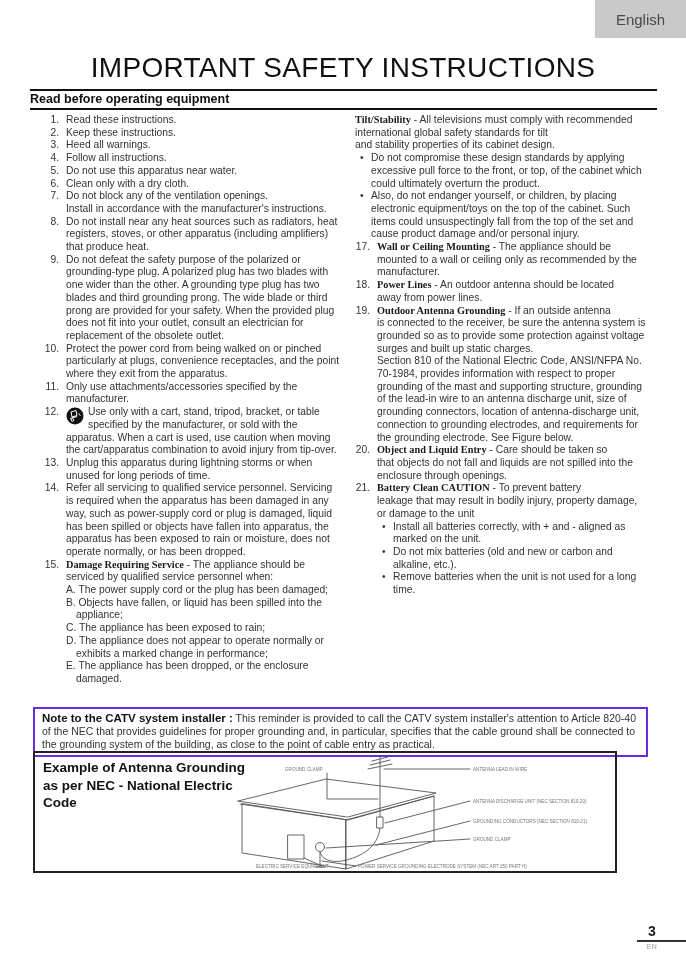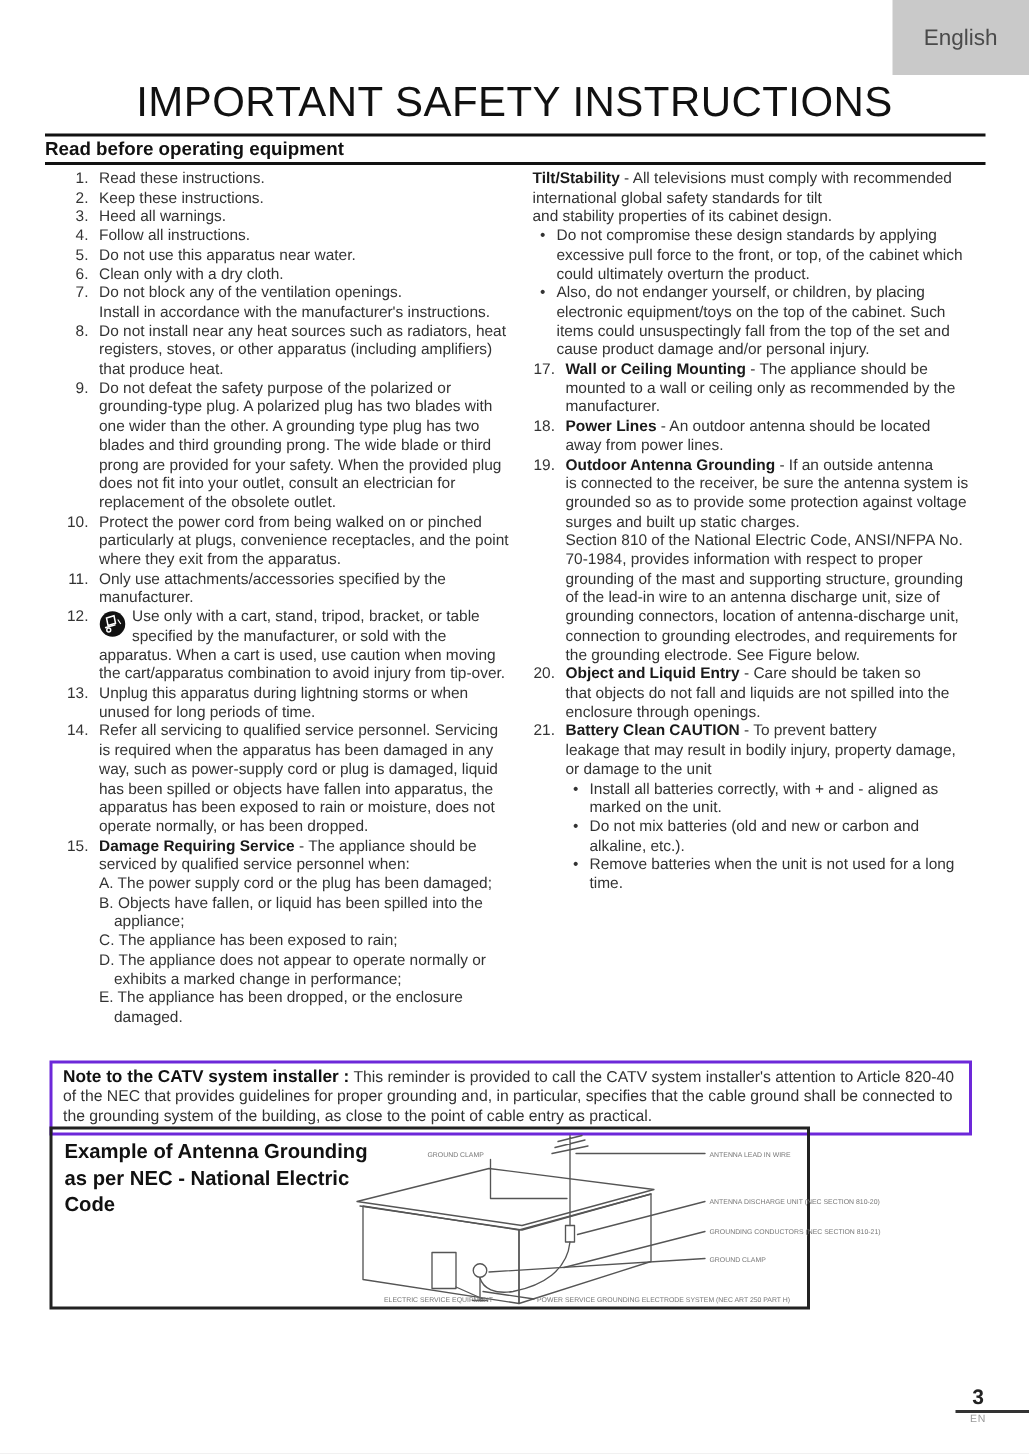--- a/index.html
+++ b/index.html
@@ -2,52 +2,52 @@
 <html><head>
 <meta charset="utf-8">
 <style>
   * { margin:0; padding:0; box-sizing:border-box; }
   html,body { background:#e8e8e8; }
   .page {
     position:relative; width:686px; height:969px; background:#fff;
     font-family:"Liberation Sans", sans-serif; color:#333; overflow:hidden;
   }
   .lang-tab {
-    position:absolute; top:0; left:595px; width:91px; height:50px;
+    position:absolute; top:0; left:595px; width:91px; height:38px;
     background:#c9c9c9; color:#4a4a4a; font-size:15px;
     display:flex; align-items:center; justify-content:center;
   }
   .doc-title {
     position:absolute; top:52px; left:0; width:100%; text-align:center;
     font-size:28px; font-weight:normal; color:#111; letter-spacing:.3px;
   }
   .subtitle-band {
     position:absolute; top:89px; left:30px; width:627px;
     border-top:2px solid #111; border-bottom:2px solid #111;
     text-align:left; font-weight:bold; font-size:12.5px; color:#111;
     padding:1px 0 2px 0;
   }
   .columns { position:absolute; top:114px; left:44px; width:608px; display:flex; gap:14px; }
   .col { width:300px; }
   .li-row { display:flex; font-size:10.3px; line-height:12.7px; }
   .li-num { width:22px; flex-shrink:0; text-align:right; padding-right:7px; }
   .li-body { flex:1; white-space:pre-wrap; }
-  .li-body b { color:#1a1a1a; }
+  .li-body b { color:#1a1a1a;font-family:Liberation Serif, serif; }
   .li-sub { padding-left:10px; text-indent:-10px; white-space:pre-wrap; }
   .li-bullet { position:relative; padding-left:16px; white-space:pre-wrap; }
   .li-bullet::before { content:"\2022"; position:absolute; left:5px; }
   .icon-circle { float:left; width:18px; height:18px; margin:1px 4px 1px 0; }
   .note-box {
     position:absolute; top:707px; left:33px; width:615px;
     border:2px solid #6d28d9; padding:3px 7px 4px 7px;
     font-size:10.5px; line-height:13px; color:#333;
   }
   .note-box b { color:#111; font-size:11.5px; }
   .figure-box {
-    position:absolute; top:751px; left:33px; width:507px; height:122px;
+    position:absolute; top:751px; left:33px; width:584px; height:122px;
     border:2px solid #222; border-top-width:2px; margin-top:0;
   }
   .figure-title {
     position:absolute; left:8px; top:6px; width:220px;
     font-size:13.5px; font-weight:bold; color:#111; line-height:1.3;
   }
   .figure-svg { position:absolute; left:195px; top:2px; }
   .footer { position:absolute; top:923px; left:637px; width:49px; }
   .footer-num {
     display:block; font-size:14px; font-weight:bold; color:#222;

